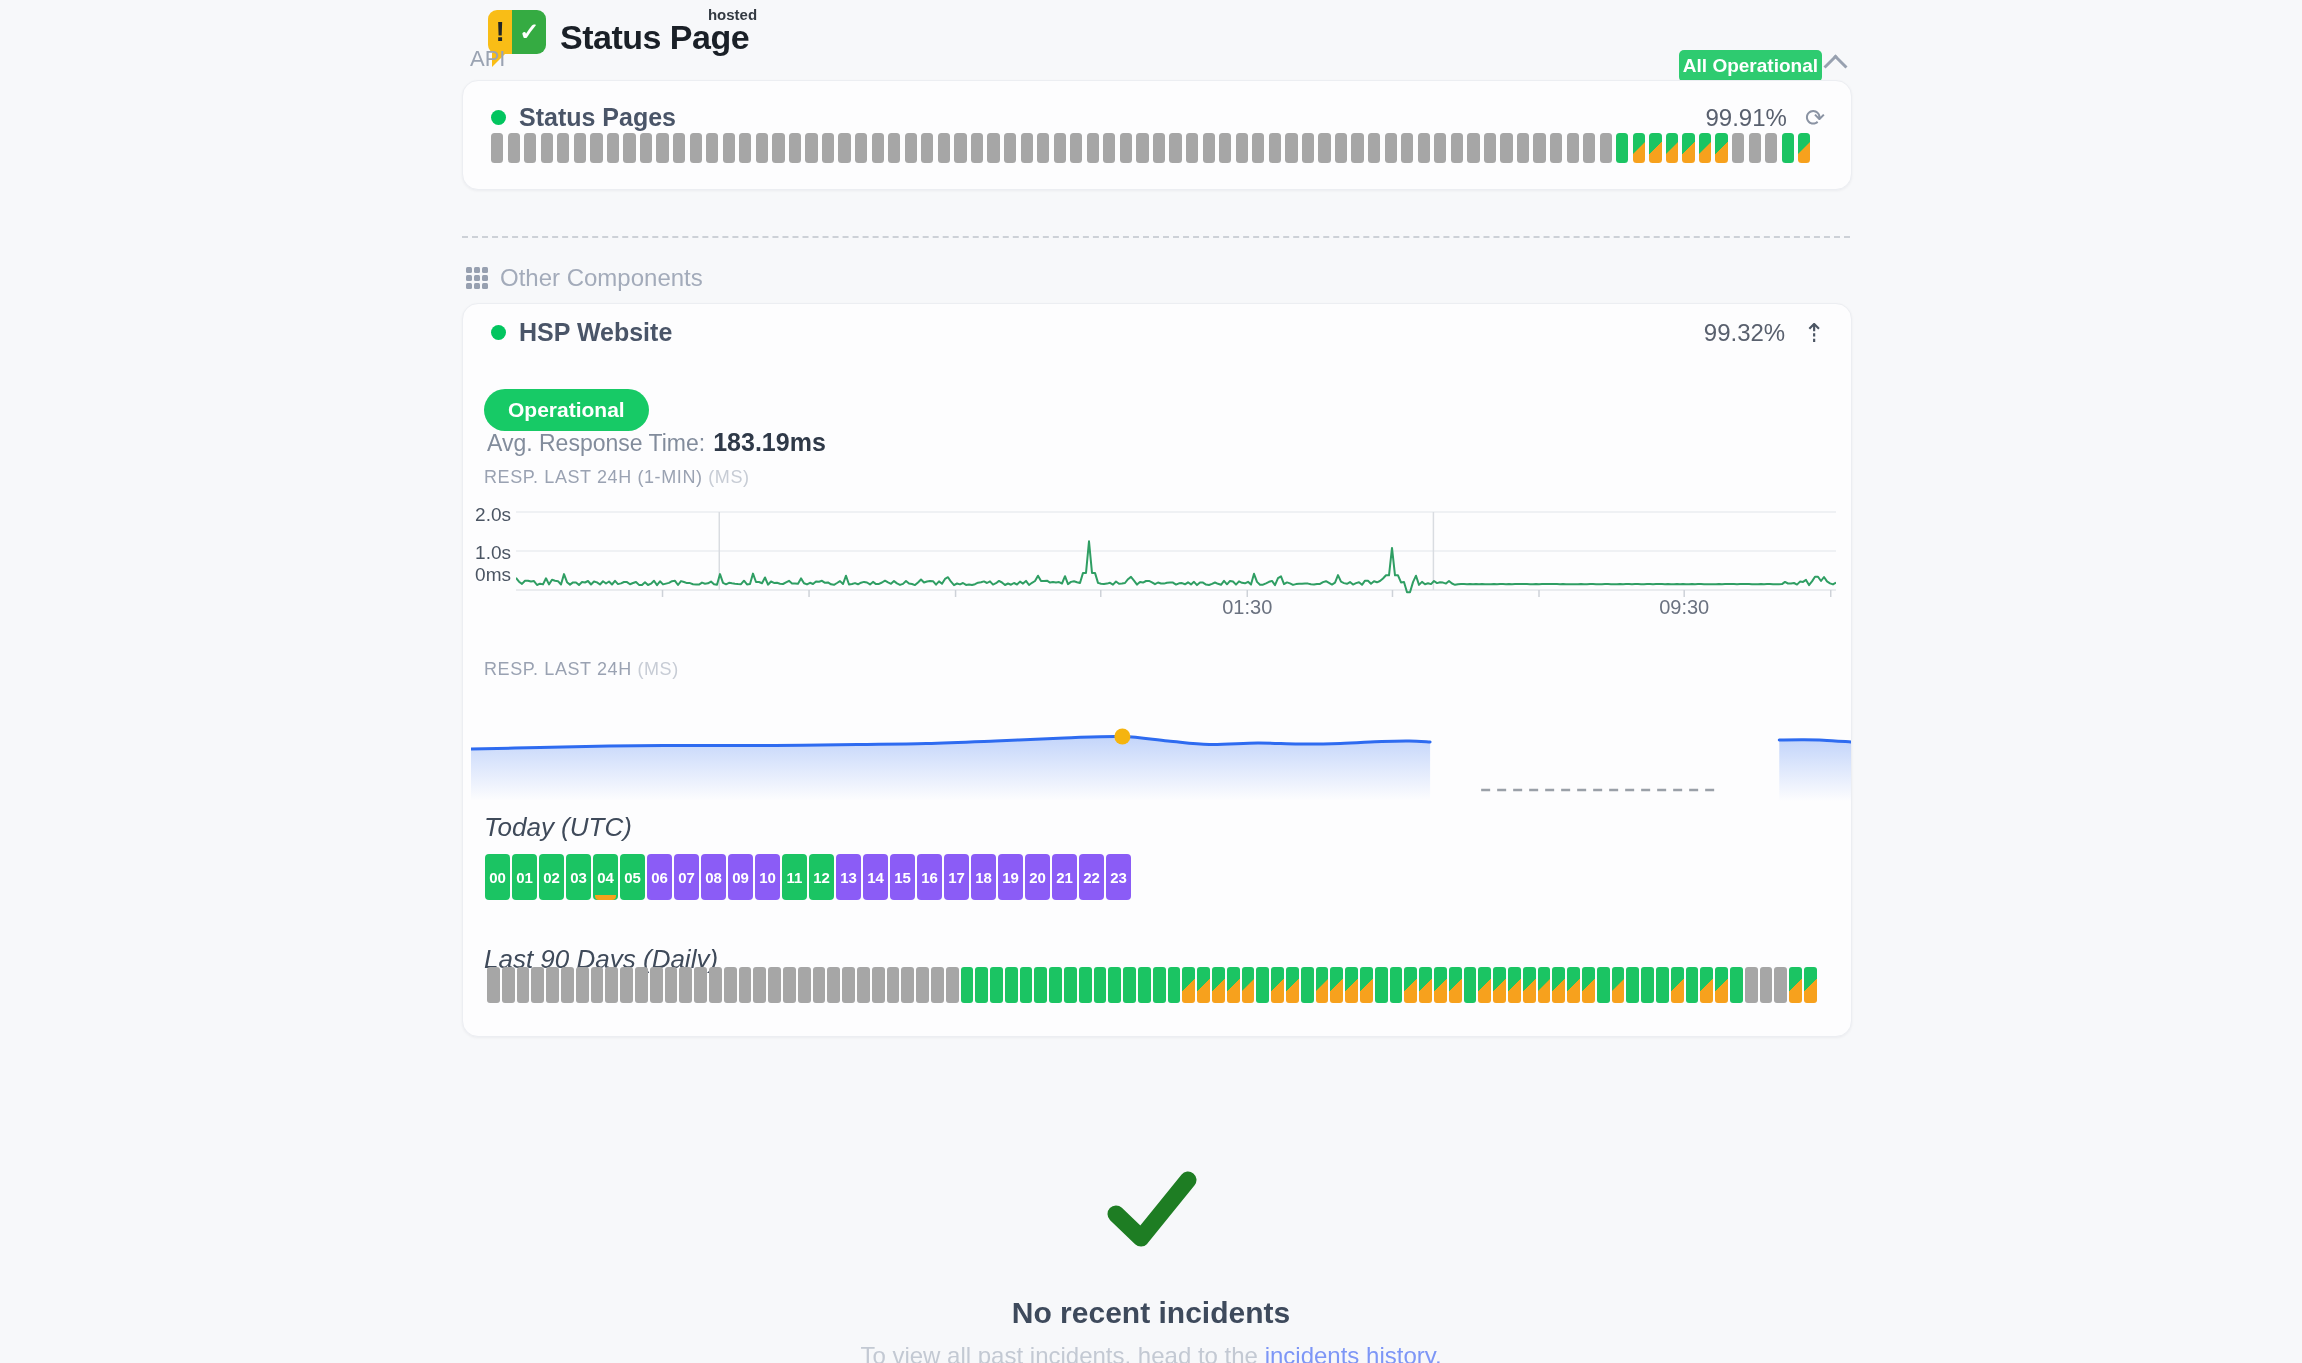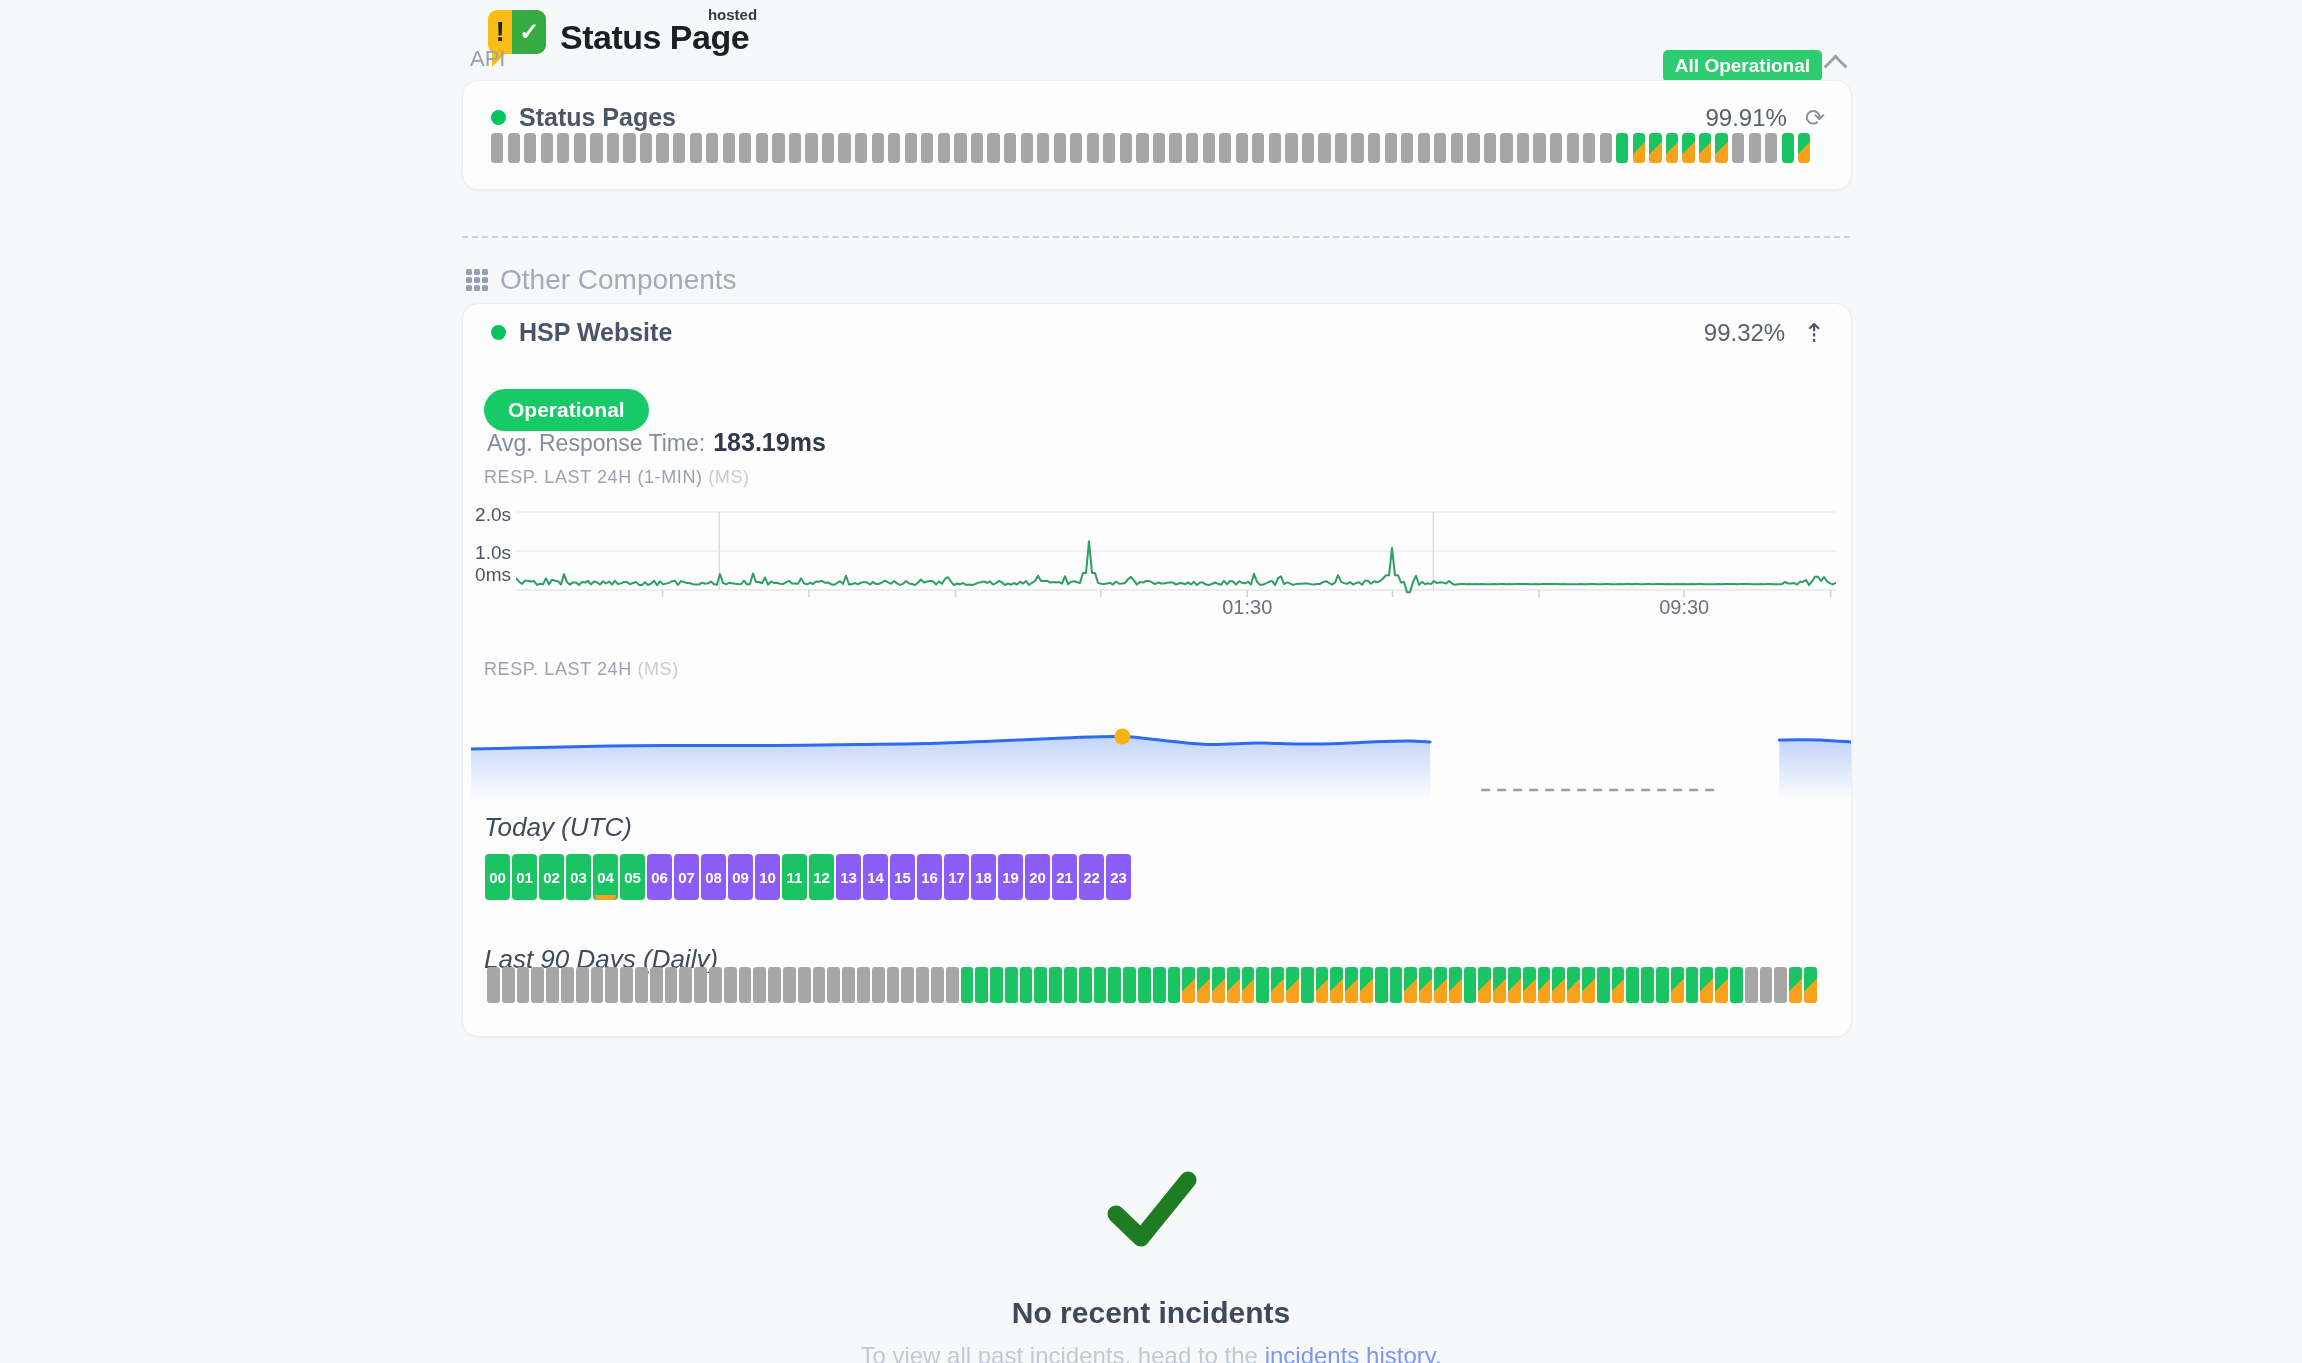--- a/index.html
+++ b/index.html
@@ -21,31 +21,31 @@
   .brand-hosted{position:absolute;top:-12px;right:-8px;font-size:15px;font-weight:600;color:#333a42;}
 
   .nav{position:absolute;top:20px;right:476px;display:flex;align-items:center;gap:28px;}
   .nav-item{font-size:23px;color:#6f7683;cursor:pointer;}
   .subscribe-btn{font-family:inherit;font-size:21px;color:#4a7df5;background:#fbfcfe;
                  border:2px solid #7ea6f9;border-radius:6px;padding:7px 20px;cursor:pointer;}
   .theme-btn{font-family:inherit;background:transparent;border:2px solid #4e5a70;border-radius:8px;
              width:56px;height:38px;display:flex;align-items:center;justify-content:center;
              font-size:25px;color:#2c3b55;cursor:pointer;}
   .status-badge{position:absolute;top:50px;right:480px;background:#2ecb70;color:#fff;
-                font-size:19px;font-weight:600;padding:5px 12px;border-radius:5px;cursor:pointer;}
+                font-size:19px;font-weight:600;padding:5px 4px;border-radius:5px;cursor:pointer;}
   .collapse-chevron{position:absolute;top:58px;right:458px;width:14px;height:14px;
                     border-left:3px solid #98a1b0;border-top:3px solid #98a1b0;
                     transform:rotate(45deg);cursor:pointer;}
 
   
   .api-label{position:absolute;left:470px;top:46px;font-size:22px;color:#9aa3b2;}
   .section-title{position:absolute;left:466px;top:264px;display:flex;align-items:center;gap:12px;}
   .grid-icon{display:grid;grid-template-columns:repeat(3,6px);grid-auto-rows:6px;gap:2px;}
   .grid-icon i{background:#97a0b0;border-radius:1.5px;}
-  .section-title-text{font-size:28px;color:#a3abba;}
+  .section-title-text{font-size:24px;color:#a3abba;}
 
   
   .card{position:absolute;left:462px;width:1388px;background:#fdfdfe;border:1px solid #eceef2;
         border-radius:16px;box-shadow:0 1px 3px rgba(16,24,40,.05);}
   .card-api{top:80px;height:108px;}
   .card-main{top:303px;height:732px;}
   .dashed-divider{position:absolute;left:462px;top:236px;width:1388px;border-top:2px dashed #cdd1d7;}
 
   .comp-row{position:absolute;left:28px;right:26px;display:flex;align-items:flex-end;justify-content:space-between;}
   .comp-left{display:flex;align-items:center;gap:13px;}

